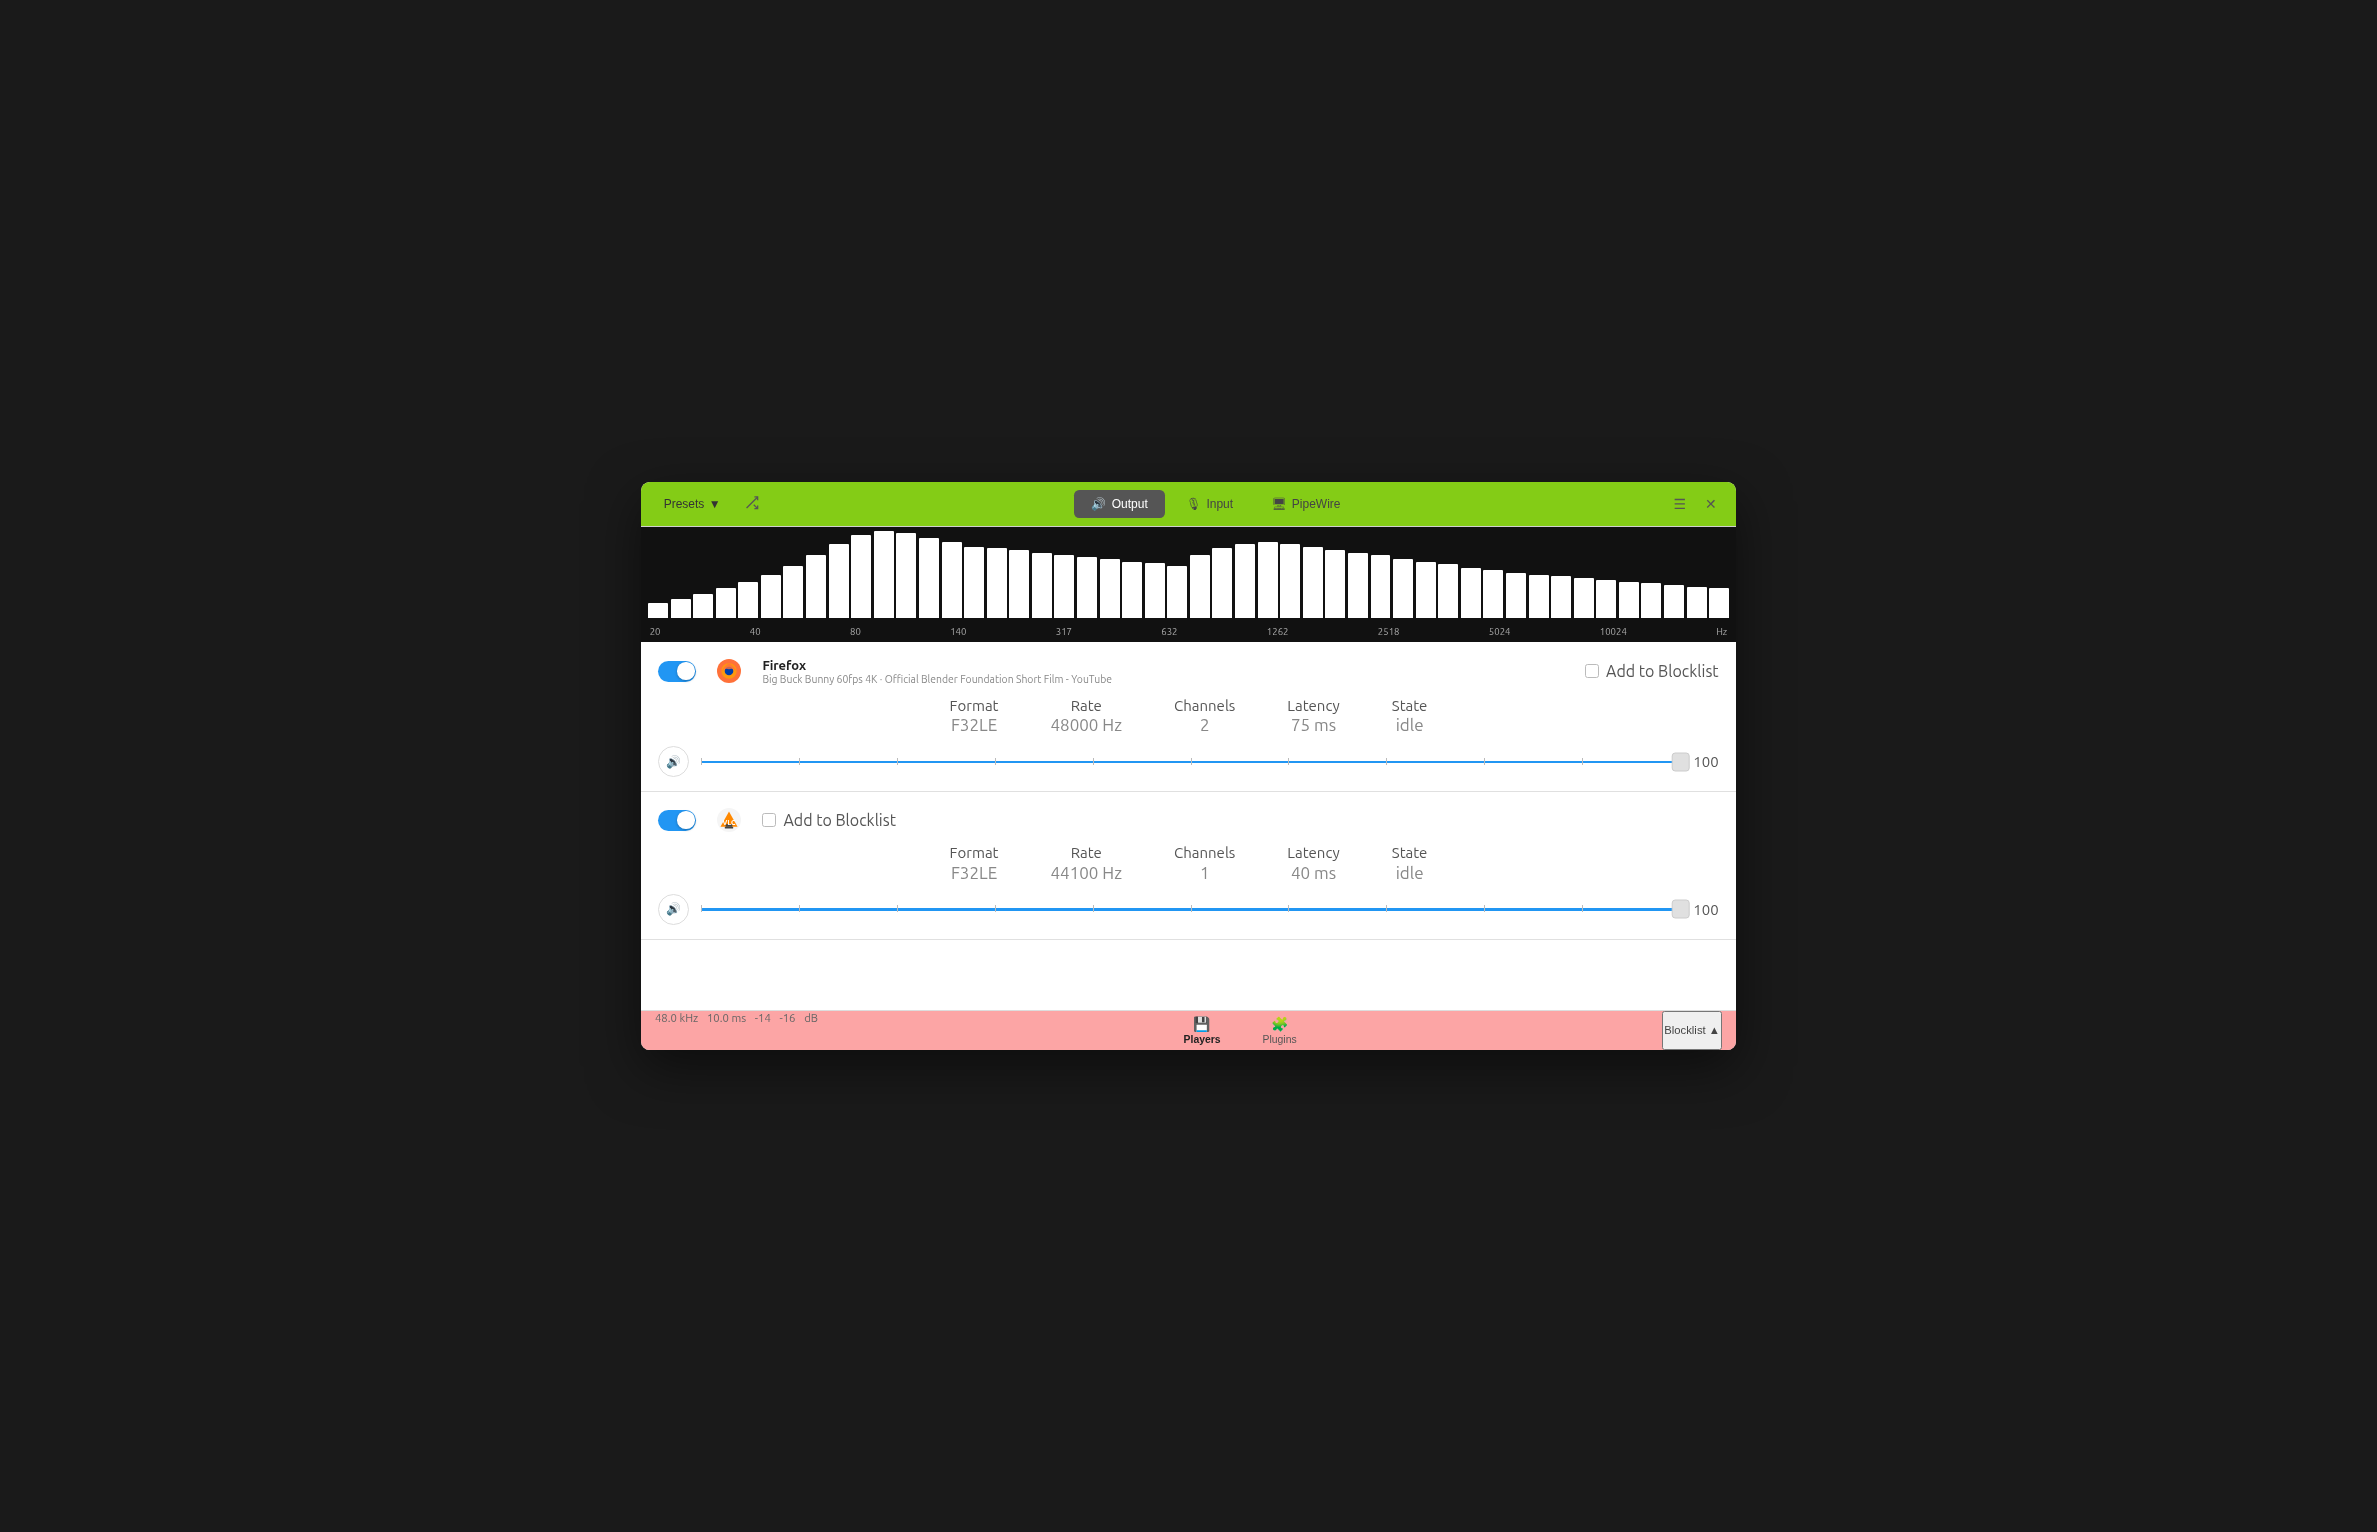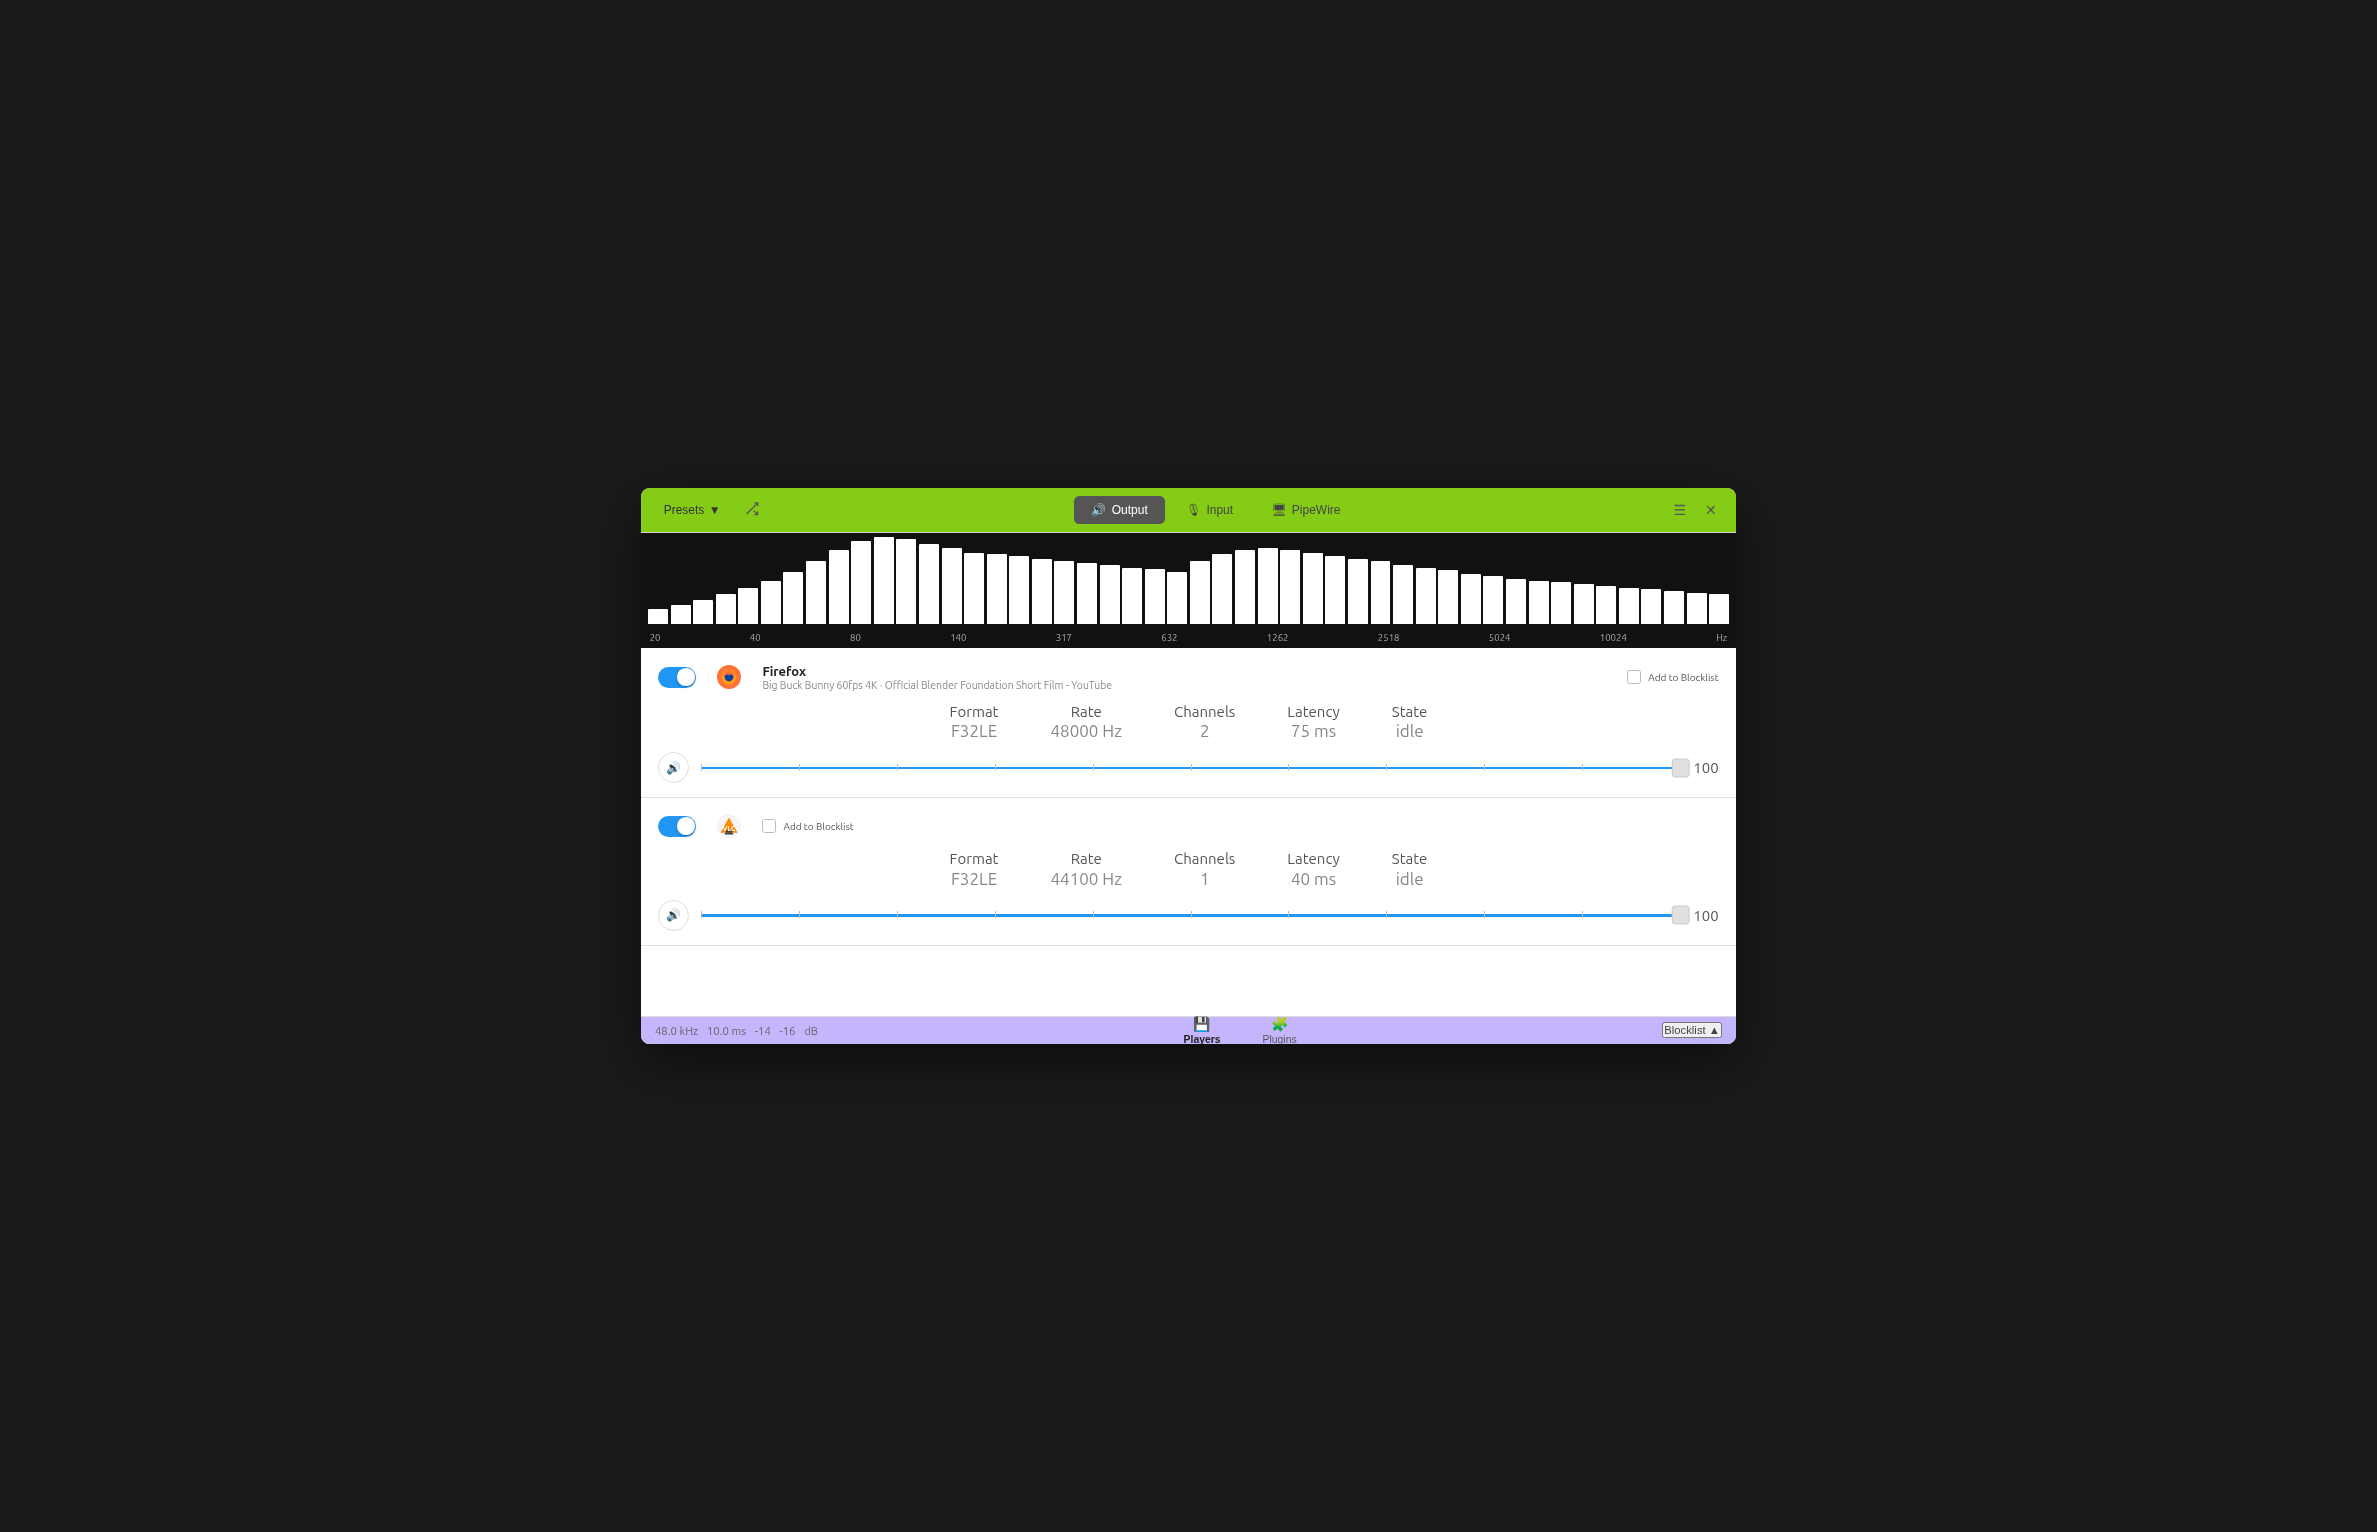--- a/index.html
+++ b/index.html
@@ -164,21 +164,21 @@
     .player-subtitle {
       font-size: 10.4px;
       color: #888;
       margin-top: 0.9px;
     }
     .blocklist-wrap {
       display: flex;
       align-items: center;
       gap: 7px;
       color: #555;
-      font-size: 10px;
+      font-size: 16px;
     }
     .blocklist-checkbox {
       width: 14px;
       height: 14px;
       border: 0.9px solid #bbb;
       border-radius: 2.6px;
       background: white;
       cursor: pointer;
     }
 
@@ -265,25 +265,24 @@
     }
     .volume-value {
       font-size: 15px;
       color: #555;
       min-width: 26px;
       text-align: right;
     }
 
     
     .bottom-bar {
-      background: #c4b5fd;
+      background: #fca5a5;
       border-top: 0.9px solid #ddd;
       display: flex;
-      align-items: center;
-      height: 28px;
+      height: 40px;
       padding: 0 14px;
     }
     .status-info {
       font-size: 11.3px;
       color: #666;
       display: flex;
       gap: 8.7px;
     }
     .bottom-tabs {
       flex: 1;

